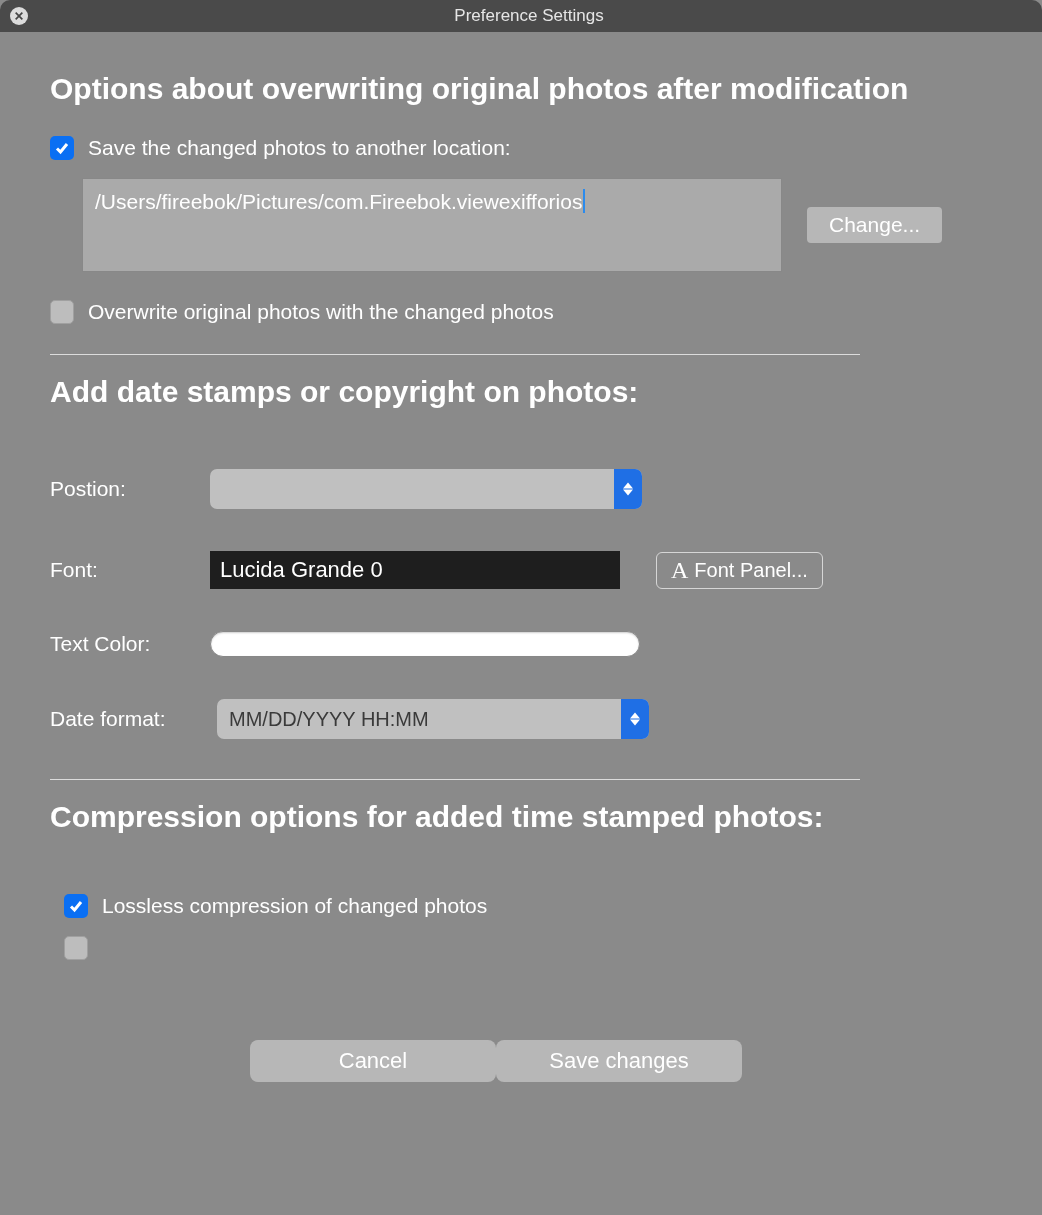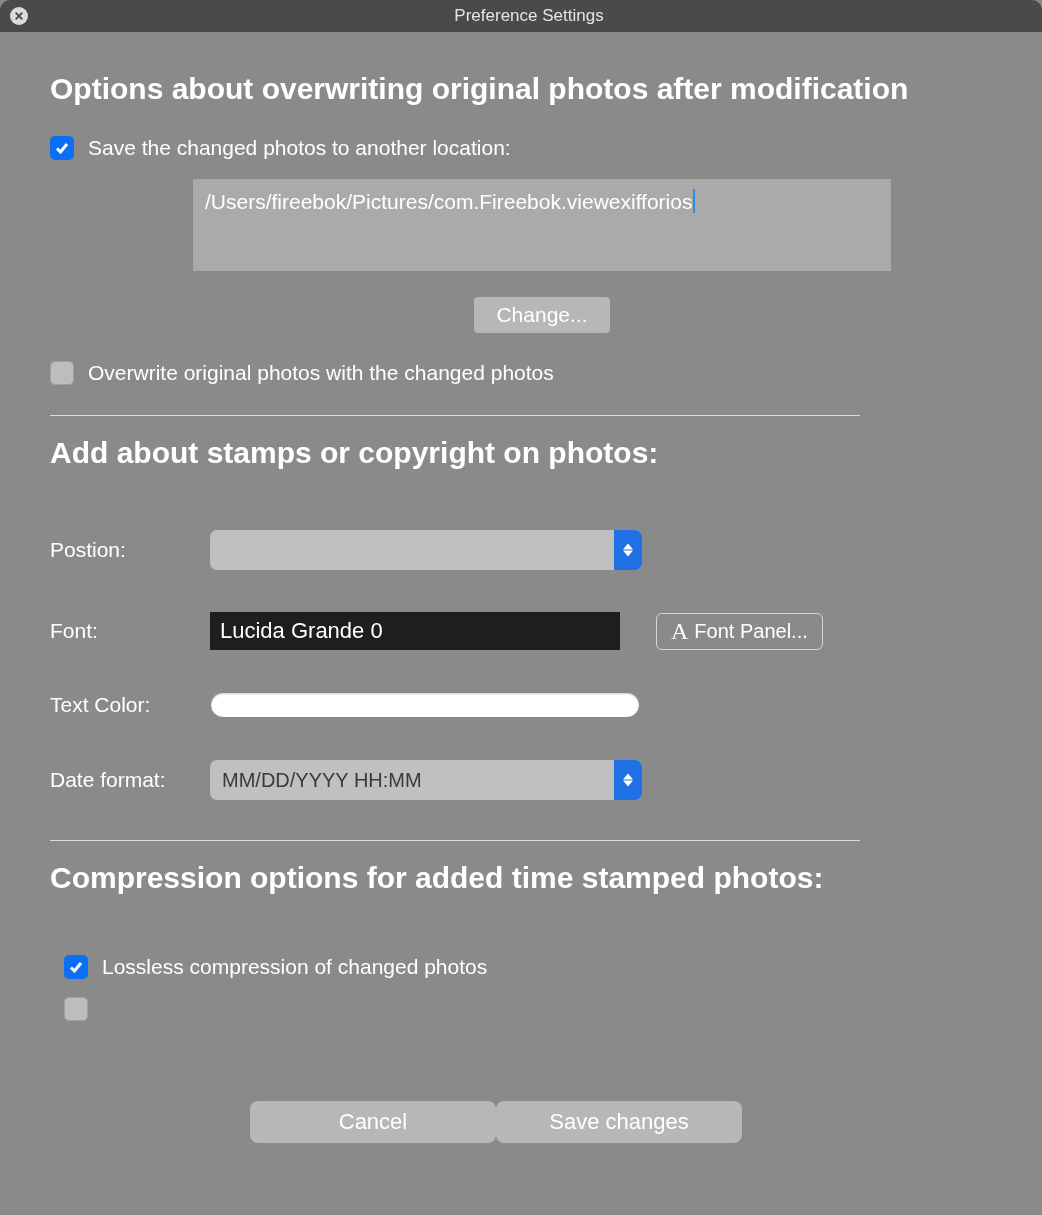--- a/index.html
+++ b/index.html
@@ -87,21 +87,20 @@
     stroke: #fff;
     stroke-width: 3;
     fill: none;
   }
   .path-row {
     display: flex;
     align-items: center;
     gap: 25px;
     margin-left: 32px;
     margin-bottom: 28px;
-    flex-direction: column;
   }
   .path-input {
     width: 700px;
     height: 94px;
     background: #aaaaaa;
     border: 1px solid #888;
     color: #fff;
     font-size: 21px;
     padding: 10px 12px;
     resize: none;
@@ -262,21 +261,21 @@
     <button class="change-btn">Change...</button>
   </div>
 
   <div class="checkbox-row" style="margin-bottom:30px;">
     <div class="checkbox unchecked"></div>
     <span>Overwrite original photos with the changed photos</span>
   </div>
 
   <hr class="divider">
 
-  <div class="section-heading" style="margin-top:14px;">Add about stamps or copyright on photos:</div>
+  <div class="section-heading" style="margin-top:14px;">Add date stamps or copyright on photos:</div>
 
   <div style="height:30px"></div>
 
   <div class="form-row">
     <div class="form-label">Postion:</div>
     <div class="select-box">
       <span></span>
       <div class="select-stepper">
         <svg viewBox="0 0 10 6">
             <polygon points="5,0 10,6 0,6"></polygon>
@@ -297,21 +296,21 @@
       <span class="A">A</span>
       <span>Font Panel...</span>
     </button>
   </div>
 
   <div class="form-row">
     <div class="form-label">Text Color:</div>
     <div class="color-well"></div>
   </div>
 
-  <div class="form-row" style="margin-bottom:30px;">
+  <div class="form-row" style="margin-bottom:30px;gap:7px;">
     <div class="form-label">Date format:</div>
     <div class="select-box">
       <span>MM/DD/YYYY HH:MM</span>
       <div class="select-stepper">
         <svg viewBox="0 0 10 6">
             <polygon points="5,0 10,6 0,6"></polygon>
           </svg>
         <svg viewBox="0 0 10 6">
             <polygon points="0,0 10,0 5,6"></polygon>
           </svg>

